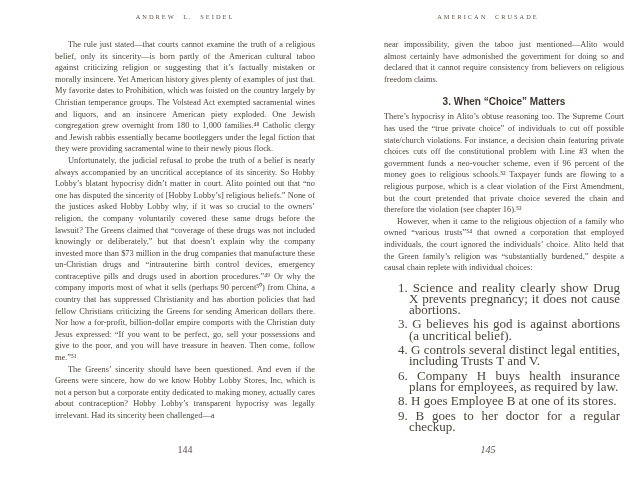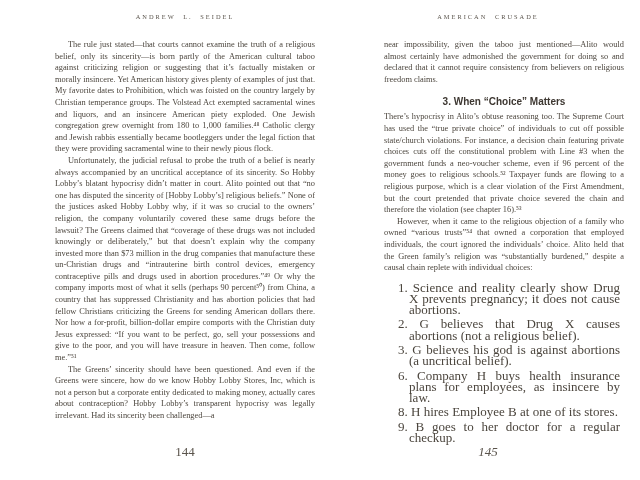--- a/index.html
+++ b/index.html
@@ -61,21 +61,21 @@
     text-indent: -11px;
     margin-bottom: 3.2px;
     line-height: 11.2px;
     font-size: 13px;
     text-align: justify;
   }
 
   .page-number {
     position: absolute;
     top: 444px;
-    font-size: 13px;
+    font-size: 10px;
     color: #5a544c;
     text-align: center;
   }
   .num-left  { left: 55px;  width: 260px; }
   .num-right { left: 368px; width: 240px; font-style: italic; }
 </style>
 </head>
 <body>
 
 <div class="spread">
@@ -92,23 +92,23 @@
 
   <div class="running-head head-right">AMERICAN CRUSADE</div>
 
   <div class="text-col col-right">
     <p>near impossibility, given the taboo just mentioned—Alito would almost certainly have admonished the government for doing so and declared that it cannot require consistency from believers on religious freedom claims.</p>
     <h3 class="section-heading">3. When “Choice” Matters</h3>
     <p>There’s hypocrisy in Alito’s obtuse reasoning too. The Supreme Court has used the “true private choice” of individuals to cut off possible state/church violations. For instance, a decision chain featuring private choices cuts off the constitutional problem with Line #3 when the government funds a neo-voucher scheme, even if 96 percent of the money goes to religious schools.⁵² Taxpayer funds are flowing to a religious purpose, which is a clear violation of the First Amendment, but the court pretended that private choice severed the chain and therefore the violation (see chapter 16).⁵³</p>
     <p class="indent">However, when it came to the religious objection of a family who owned “various trusts”⁵⁴ that owned a corporation that employed individuals, the court ignored the individuals’ choice. Alito held that the Green family’s religion was “substantially burdened,” despite a causal chain replete with individual choices:</p>
     <ol class="causal-chain">
       <li><span>1.</span> <span>Science and reality clearly show Drug X prevents pregnancy; it does not cause abortions.</span></li>
-      <li><span>2.</span> <span>G believes that Drug X causes abortions (not a religious belief).</span></li>
       <li><span>3.</span> <span>G believes his god is against abortions (a uncritical belief).</span></li>
-      <li><span>6.</span> <span>Company H buys health insurance plans for employees, as insincere by law.</span></li>
-      <li><span>8.</span> <span>H hires Employee B at one of its stores.</span></li>
+      <li><span>4.</span> <span>G controls several distinct legal entities, including Trusts T and V.</span></li>
+      <li><span>6.</span> <span>Company H buys health insurance plans for employees, as required by law.</span></li>
+      <li><span>8.</span> <span>H goes Employee B at one of its stores.</span></li>
       <li><span>9.</span> <span>B goes to her doctor for a regular checkup.</span></li>
     </ol>
   </div>
 
   <div class="page-number num-right">145</div>
 
 </div>
 
 </body></html>

